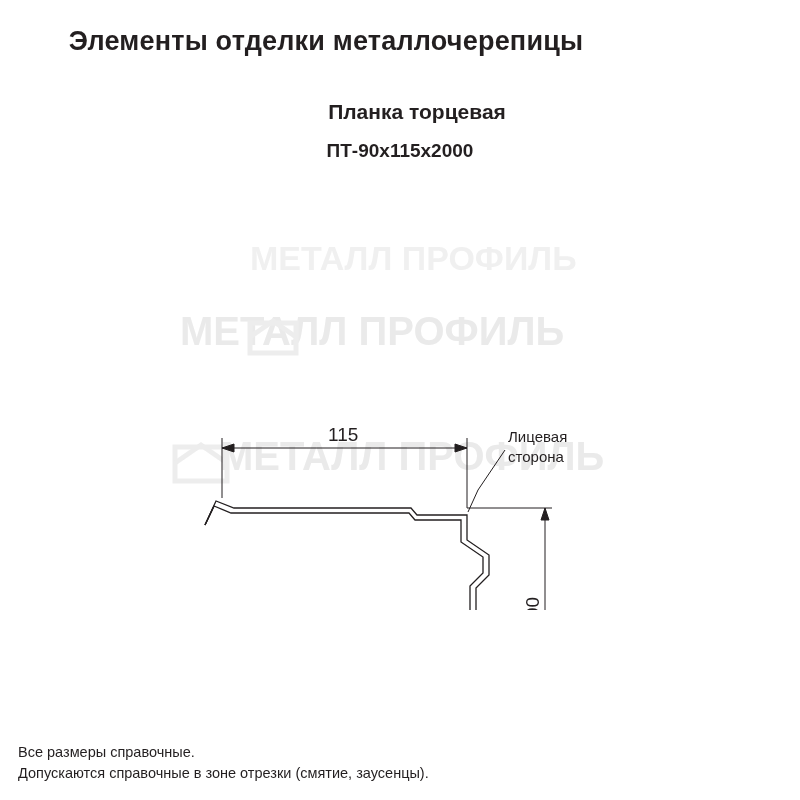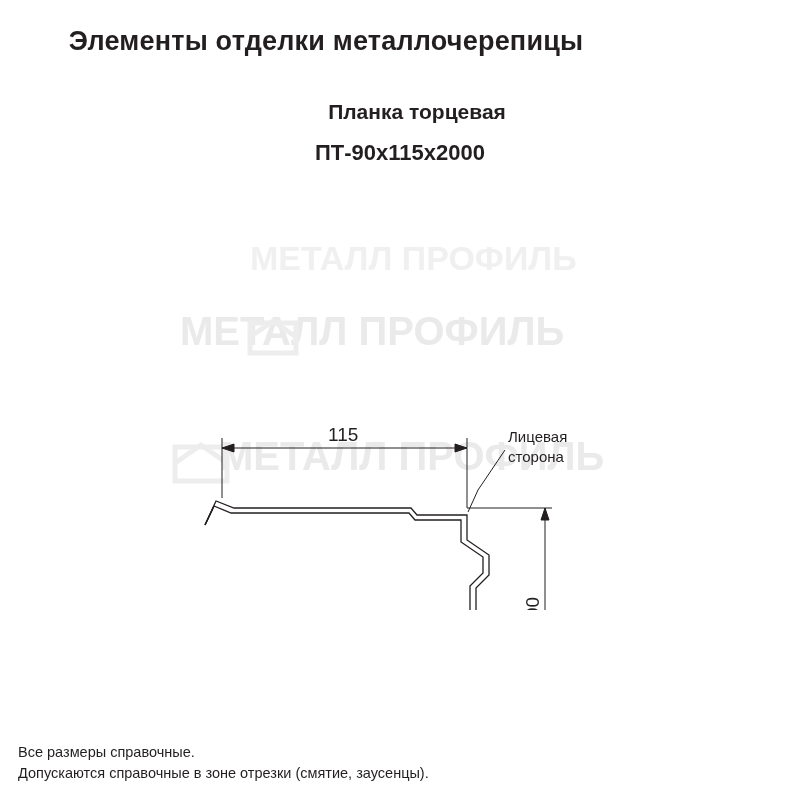--- a/index.html
+++ b/index.html
@@ -37,21 +37,21 @@
     text-align: center;
     font-size: 21px;
     font-weight: bold;
   }
   .code {
     position: absolute;
     top: 140px;
     left: 0;
     width: 800px;
     text-align: center;
-    font-size: 22px;
+    font-size: 19px;
     font-weight: bold;
   }
   .drawing {
     position: absolute;
     top: 190px;
     left: 0;
     width: 720px;
     height: 420px;
   }
   .watermark {

